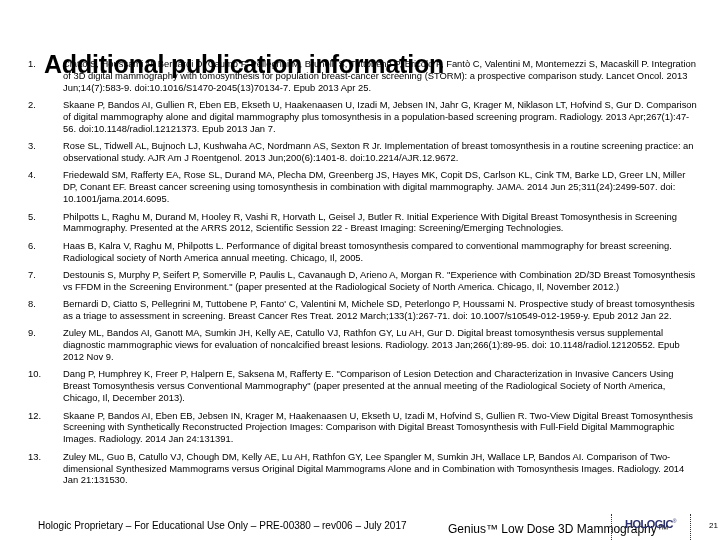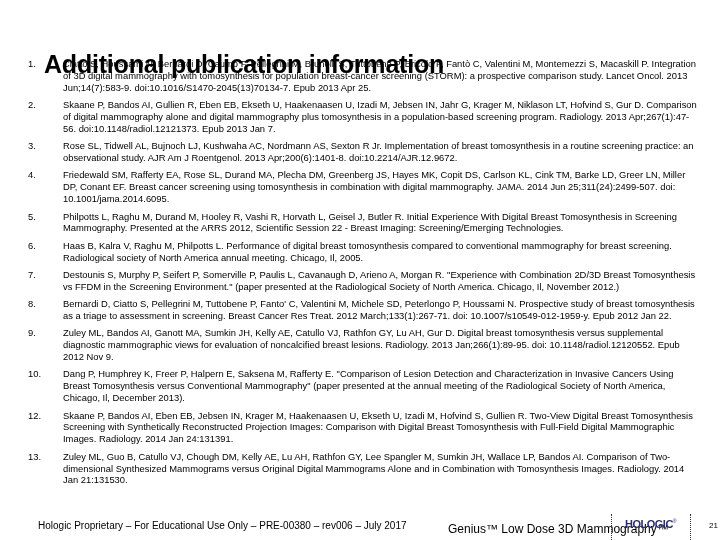--- a/index.html
+++ b/index.html
@@ -27,21 +27,21 @@
   <li class="ref">
       <span class="ref-num">1.</span>
       <span class="ref-text">Ciatto S, Houssami N, Bernardi D, Caumo F, Pellegrini M, Brunelli S, Tuttobene P, Bricolo P, Fantò C, Valentini M, Montemezzi S, Macaskill P. Integration of 3D digital mammography with tomosynthesis for population breast-cancer screening (STORM): a prospective comparison study. Lancet Oncol. 2013 Jun;14(7):583-9. doi:10.1016/S1470-2045(13)70134-7. Epub 2013 Apr 25.</span>
     </li>
   <li class="ref">
       <span class="ref-num">2.</span>
       <span class="ref-text">Skaane P, Bandos AI, Gullien R, Eben EB, Ekseth U, Haakenaasen U, Izadi M, Jebsen IN, Jahr G, Krager M, Niklason LT, Hofvind S, Gur D. Comparison of digital mammography alone and digital mammography plus tomosynthesis in a population-based screening program. Radiology. 2013 Apr;267(1):47-56. doi:10.1148/radiol.12121373. Epub 2013 Jan 7.</span>
     </li>
   <li class="ref">
       <span class="ref-num">3.</span>
-      <span class="ref-text">Rose SL, Tidwell AL, Bujnoch LJ, Kushwaha AC, Nordmann AS, Sexton R Jr. Implementation of breast tomosynthesis in a routine screening practice: an observational study. AJR Am J Roentgenol. 2013 Apr;200(6):1401-8. doi:10.2214/AJR.12.9672.</span>
+      <span class="ref-text">Rose SL, Tidwell AL, Bujnoch LJ, Kushwaha AC, Nordmann AS, Sexton R Jr. Implementation of breast tomosynthesis in a routine screening practice: an observational study. AJR Am J Roentgenol. 2013 Jun;200(6):1401-8. doi:10.2214/AJR.12.9672.</span>
     </li>
   <li class="ref">
       <span class="ref-num">4.</span>
       <span class="ref-text">Friedewald SM, Rafferty EA, Rose SL, Durand MA, Plecha DM, Greenberg JS, Hayes MK, Copit DS, Carlson KL, Cink TM, Barke LD, Greer LN, Miller DP, Conant EF. Breast cancer screening using tomosynthesis in combination with digital mammography. JAMA. 2014 Jun 25;311(24):2499-507. doi: 10.1001/jama.2014.6095.</span>
     </li>
   <li class="ref">
       <span class="ref-num">5.</span>
       <span class="ref-text">Philpotts L, Raghu M, Durand M, Hooley R, Vashi R, Horvath L, Geisel J, Butler R. Initial Experience With Digital Breast Tomosynthesis in Screening Mammography. Presented at the ARRS 2012, Scientific Session 22 - Breast Imaging: Screening/Emerging Technologies.</span>
     </li>
   <li class="ref">

